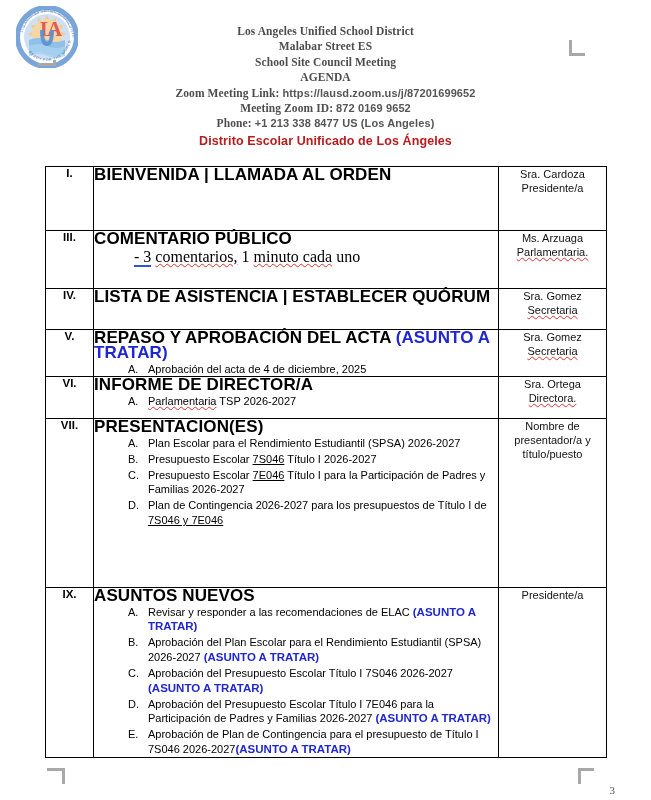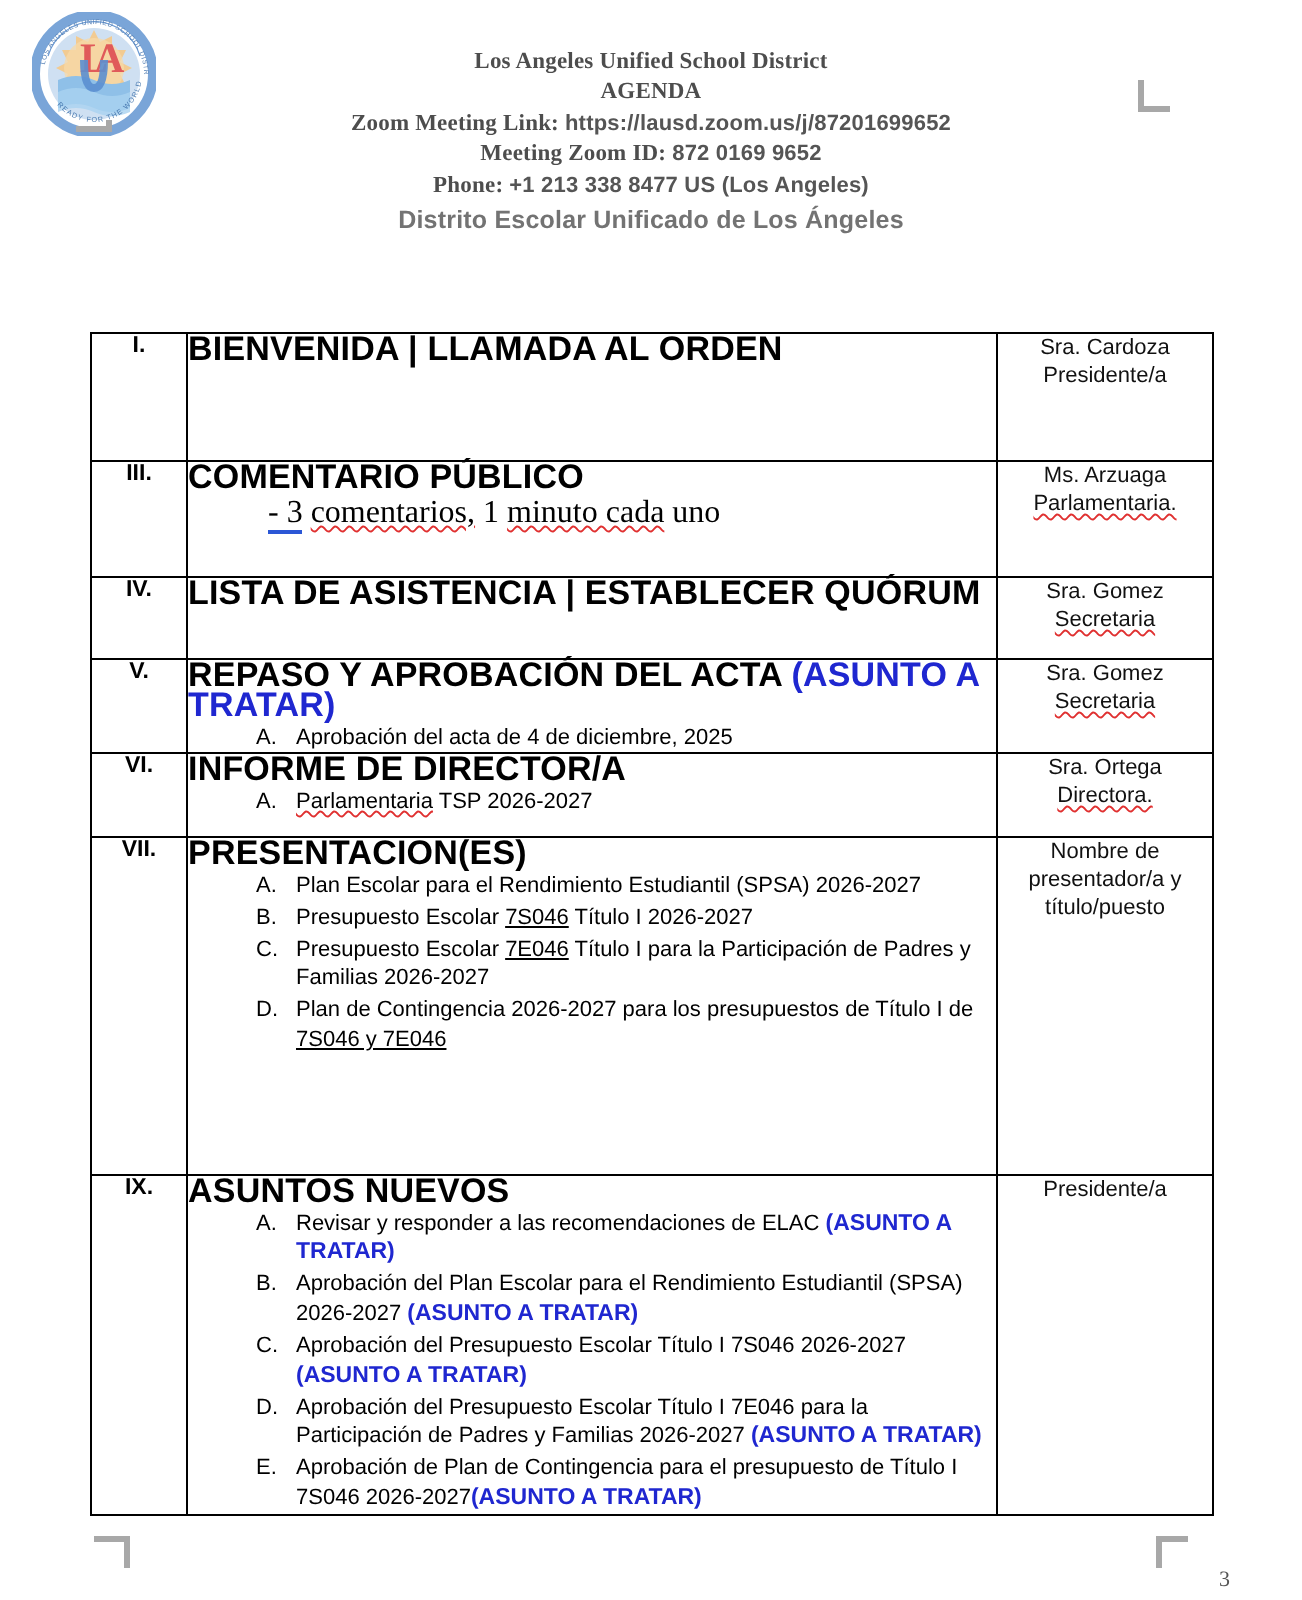--- a/index.html
+++ b/index.html
@@ -72,21 +72,21 @@
   .hdr-line .val {
     font-family: "Liberation Sans", sans-serif;
     font-weight: bold;
     font-size: 11px;
     color: #555555;
   }
   #district-line {
     font-family: "Liberation Sans", sans-serif;
     font-weight: bold;
     font-size: 12.5px;
-    color: #737373;
+    color: #b91c1c;
     margin-top: 2px;
     letter-spacing: 0.1px;
   }
 
   
   #agenda {
     position: absolute;
     left: 45px;
     top: 166px;
     width: 561px;
@@ -223,20 +223,22 @@
     </svg>
   </div>
 
   <div class="crop-mark crop-tl" style="left:38px; top:52px;"></div>
   <div class="crop-mark crop-tr" style="left:569px; top:40px;"></div>
   <div class="crop-mark crop-bl" style="left:47px; top:768px;"></div>
   <div class="crop-mark crop-br" style="left:578px; top:768px;"></div>
 
   <div id="header">
     <div class="hdr-line">Los Angeles Unified School District</div>
+    <div class="hdr-line">Malabar Street ES</div>
+    <div class="hdr-line">School Site Council Meeting</div>
     <div class="hdr-line">AGENDA</div>
     <div class="hdr-line">
       <span>Zoom Meeting Link:</span>
       <span class="val">https://lausd.zoom.us/j/87201699652</span>
     </div>
     <div class="hdr-line">
       <span>Meeting Zoom ID:</span>
       <span class="val">872 0169 9652</span>
     </div>
     <div class="hdr-line">

